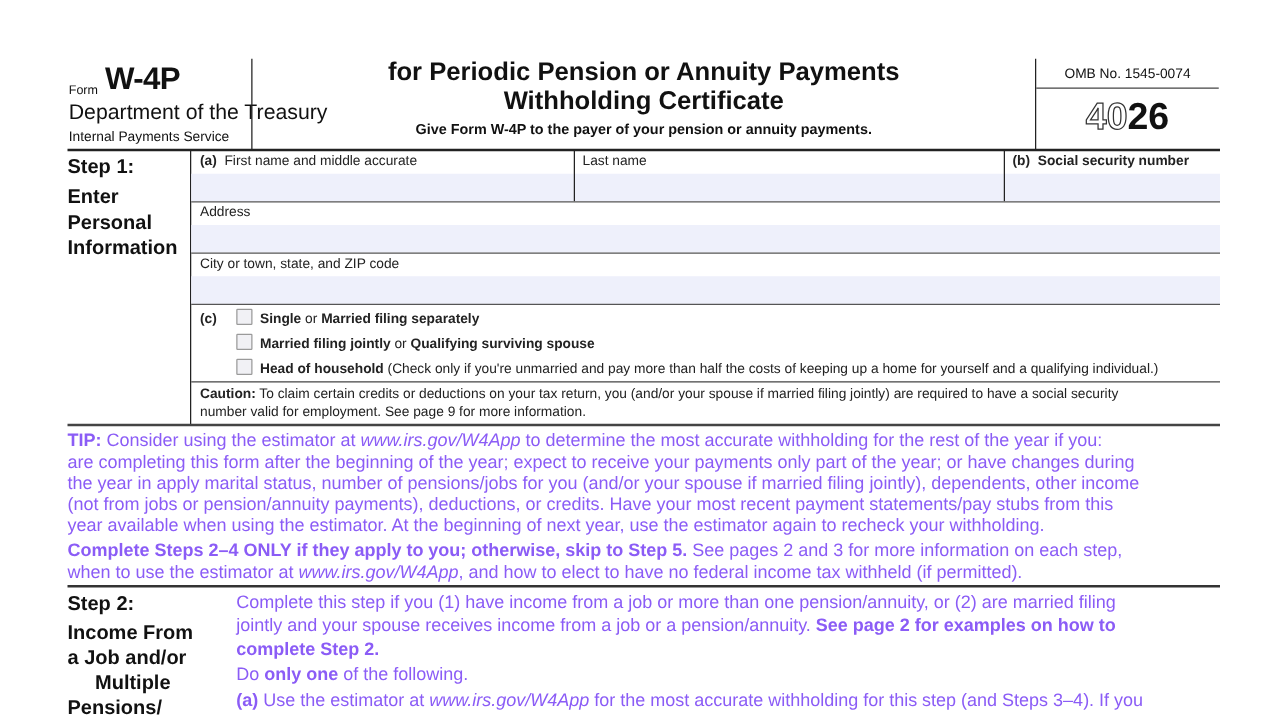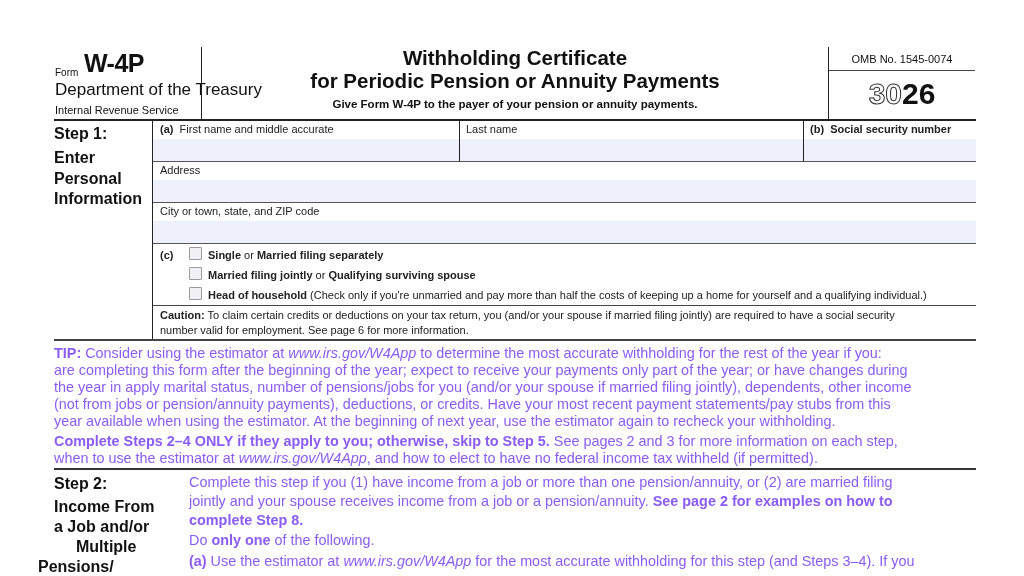--- a/index.html
+++ b/index.html
@@ -17,35 +17,35 @@
     .b { font-weight: bold; }
     .i { font-style: italic; }
   </style>
 </head>
 <body>
 
 <div>
   <span class="abs" style="left:55px;top:67px;font-size:10px;">Form</span>
   <span class="abs" style="left:84px;top:44px;font-size:25px;font-weight:bold;letter-spacing:-0.5px;line-height:38px;">W-4P</span>
   <span class="abs" style="left:55px;top:83px;font-size:17px;line-height:13px;">Department of the Treasury</span>
-  <span class="abs" style="left:55px;top:104px;font-size:11px;line-height:13px;">Internal Revenue Service</span>
+  <span class="abs" style="left:55px;top:104px;font-size:11px;line-height:13px;">Internal Payments Service</span>
 
   <div class="vline" style="left:201px;top:47px;height:73px;"></div>
 
   <div class="abs" style="left:202px;top:46px;width:626px;text-align:center;font-weight:bold;font-size:20.5px;line-height:23px;">
+    <div>for Periodic Pension or Annuity Payments</div>
     <div>Withholding Certificate</div>
-    <div>for Periodic Pension or Annuity Payments</div>
   </div>
   <div class="abs" style="left:202px;top:98px;width:626px;text-align:center;font-weight:bold;font-size:11.5px;">Give Form W-4P to the payer of your pension or annuity payments.</div>
 
   <div class="vline" style="left:828px;top:47px;height:73px;"></div>
   <span class="abs" style="left:829px;top:53px;width:146px;text-align:center;font-size:11px;">OMB No. 1545-0074</span>
   <div class="hline" style="left:829px;top:70px;width:146px;border-top-color:#444;"></div>
   <div class="abs" style="left:829px;top:76px;width:146px;text-align:center;font-size:30px;font-weight:bold;line-height:36px;">
-    <span style="color:#fff;-webkit-text-stroke:1px #333;">30</span><span>26</span>
+    <span style="color:#fff;-webkit-text-stroke:1px #333;">40</span><span>26</span>
   </div>
 </div>
 
 <div class="hline thick" style="left:54px;top:119px;width:922px;"></div>
 
 <div>
   <div class="stepttl" style="left:54px;top:124px;">Step 1:</div>
   <div class="stepttl" style="left:54px;top:148px;">Enter</div>
   <div class="stepttl" style="left:54px;top:169px;">Personal</div>
   <div class="stepttl" style="left:54px;top:189px;">Information</div>
@@ -80,21 +80,21 @@
 
   <div class="chk" style="left:189px;top:267px;"></div>
   <span class="lbl" style="left:208px;top:269px;"><b>Married filing jointly</b><span> or </span><b>Qualifying surviving spouse</b></span>
 
   <div class="chk" style="left:189px;top:287px;"></div>
   <span class="lbl" style="left:208px;top:289px;"><b>Head of household</b><span> (Check only if you're unmarried and pay more than half the costs of keeping up a home for yourself and a qualifying individual.)</span></span>
 
   <div class="hline" style="left:153px;top:305px;width:823px;border-top-color:#444;"></div>
 
   <span class="lbl" style="left:160px;top:309px;"><b>Caution:</b><span> To claim certain credits or deductions on your tax return, you (and/or your spouse if married filing jointly) are required to have a social security</span></span>
-  <span class="lbl" style="left:160px;top:324px;">number valid for employment. See page 6 for more information.</span>
+  <span class="lbl" style="left:160px;top:324px;">number valid for employment. See page 9 for more information.</span>
 </div>
 
 <div class="hline thick" style="left:54px;top:339px;width:922px;border-top-color:#444;"></div>
 
 <div>
   <div class="body15" style="left:54px;top:345px;"><span class="b">TIP:</span><span> Consider using the estimator at </span><span class="i">www.irs.gov/W4App</span><span> to determine the most accurate withholding for the rest of the year if you:</span></div>
   <div class="body15" style="left:54px;top:362px;">are completing this form after the beginning of the year; expect to receive your payments only part of the year; or have changes during</div>
   <div class="body15" style="left:54px;top:379px;">the year in apply marital status, number of pensions/jobs for you (and/or your spouse if married filing jointly), dependents, other income</div>
   <div class="body15" style="left:54px;top:396px;">(not from jobs or pension/annuity payments), deductions, or credits. Have your most recent payment statements/pay stubs from this</div>
   <div class="body15" style="left:54px;top:413px;">year available when using the estimator. At the beginning of next year, use the estimator again to recheck your withholding.</div>
@@ -103,20 +103,20 @@
   <div class="body15" style="left:54px;top:450px;"><span>when to use the estimator at </span><span class="i">www.irs.gov/W4App</span><span>, and how to elect to have no federal income tax withheld (if permitted).</span></div>
 </div>
 
 <div class="hline thick" style="left:54px;top:468px;width:922px;border-top-color:#333;"></div>
 
 <div>
   <div class="stepttl" style="left:54px;top:474px;">Step 2:</div>
   <div class="stepttl" style="left:54px;top:497px;">Income From</div>
   <div class="stepttl" style="left:54px;top:517px;">a Job and/or</div>
   <div class="stepttl" style="left:54px;top:537px;margin-left:22px;">Multiple</div>
-  <div class="stepttl" style="left:38px;top:557px;">Pensions/</div>
+  <div class="stepttl" style="left:54px;top:557px;">Pensions/</div>
 
   <div class="body15" style="left:189px;top:474px;">Complete this step if you (1) have income from a job or more than one pension/annuity, or (2) are married filing</div>
   <div class="body15" style="left:189px;top:493px;"><span>jointly and your spouse receives income from a job or a pension/annuity. </span><span class="b">See page 2 for examples on how to</span></div>
-  <div class="body15 b" style="left:189px;top:512px;">complete Step 8.</div>
+  <div class="body15 b" style="left:189px;top:512px;">complete Step 2.</div>
   <div class="body15" style="left:189px;top:532px;"><span>Do </span><span class="b">only one</span><span> of the following.</span></div>
   <div class="body15" style="left:189px;top:553px;"><span class="b">(a)</span><span> Use the estimator at </span><span class="i">www.irs.gov/W4App</span><span> for the most accurate withholding for this step (and Steps 3–4). If you</span></div>
 </div>
 
 </body></html>

